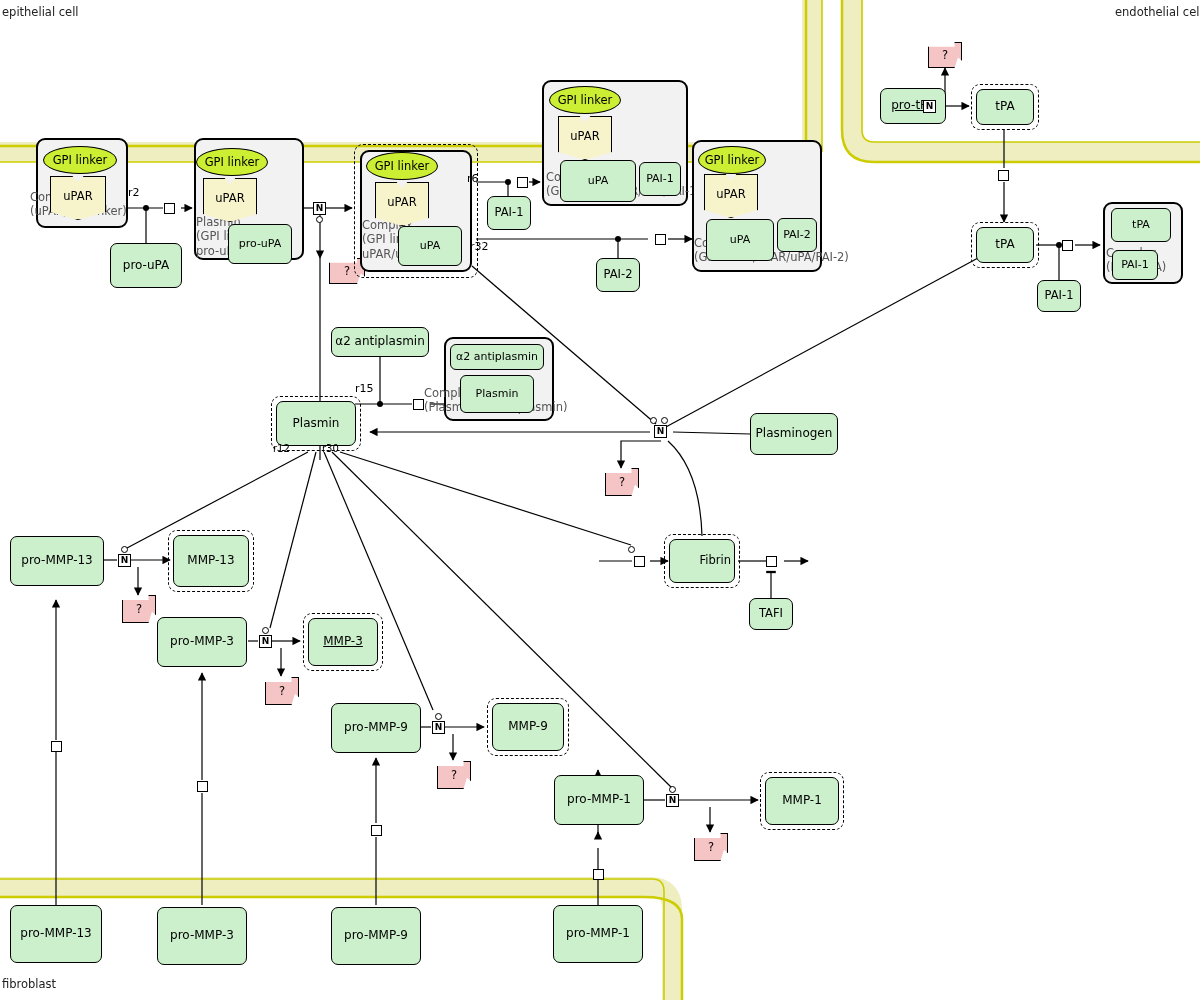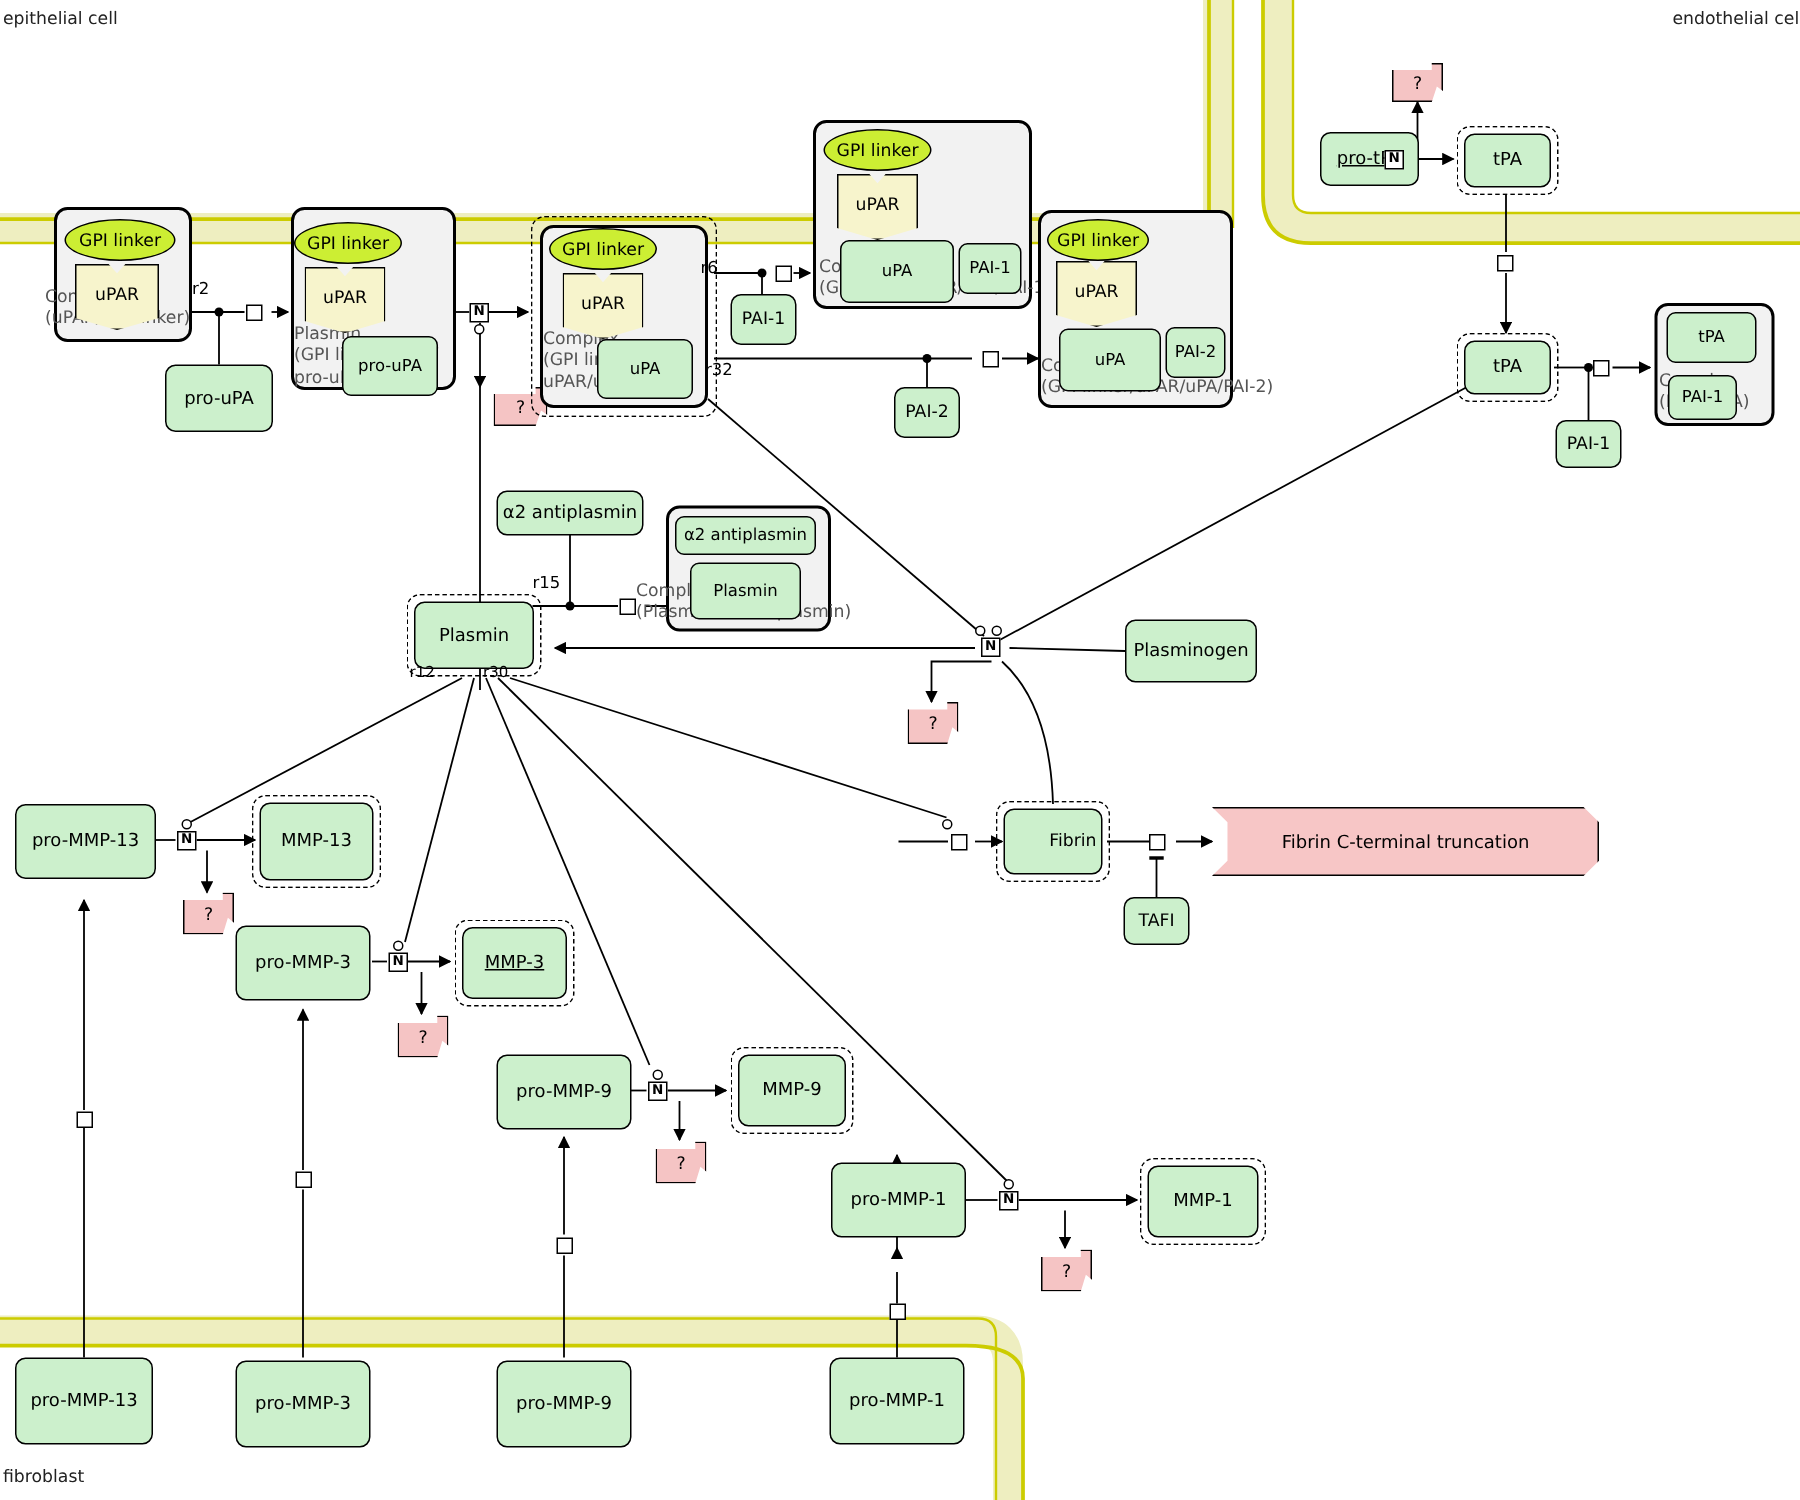--- a/index.html
+++ b/index.html
@@ -404,23 +404,20 @@
     <div class="proc sq" style="left:634px;top:556px;"></div>
 
     <div class="cloned dash" style="left:664px;top:534px;width:76px;height:54px;"></div>
     <div class="node macro small" style="left:669px;top:539px;width:66px;height:44px;justify-content:flex-end;">
       <span>Fibrin</span>
     </div>
     <div class="proc sq" style="left:766px;top:556px;"></div>
     <div class="node macro small" style="left:749px;top:598px;width:44px;height:32px;">
       <span>TAFI</span>
     </div>
-    <div class="phenotype" style="left:808px;top:538px;width:258px;height:46px;">
-      <span>Fibrin C-terminal truncation</span>
-    </div>
 
     <div class="node macro" style="left:10px;top:536px;width:94px;height:50px;">
       <span>pro-MMP-13</span>
     </div>
     <div class="proc-n" style="left:118px;top:554px;">N</div>
     <div class="port-circ" style="left:121px;top:546px;"></div>
     <div class="unknown" style="left:122px;top:595px;width:34px;height:28px;">
       <span>?</span>
     </div>
     <div class="cloned dash" style="left:168px;top:530px;width:86px;height:62px;"></div>

